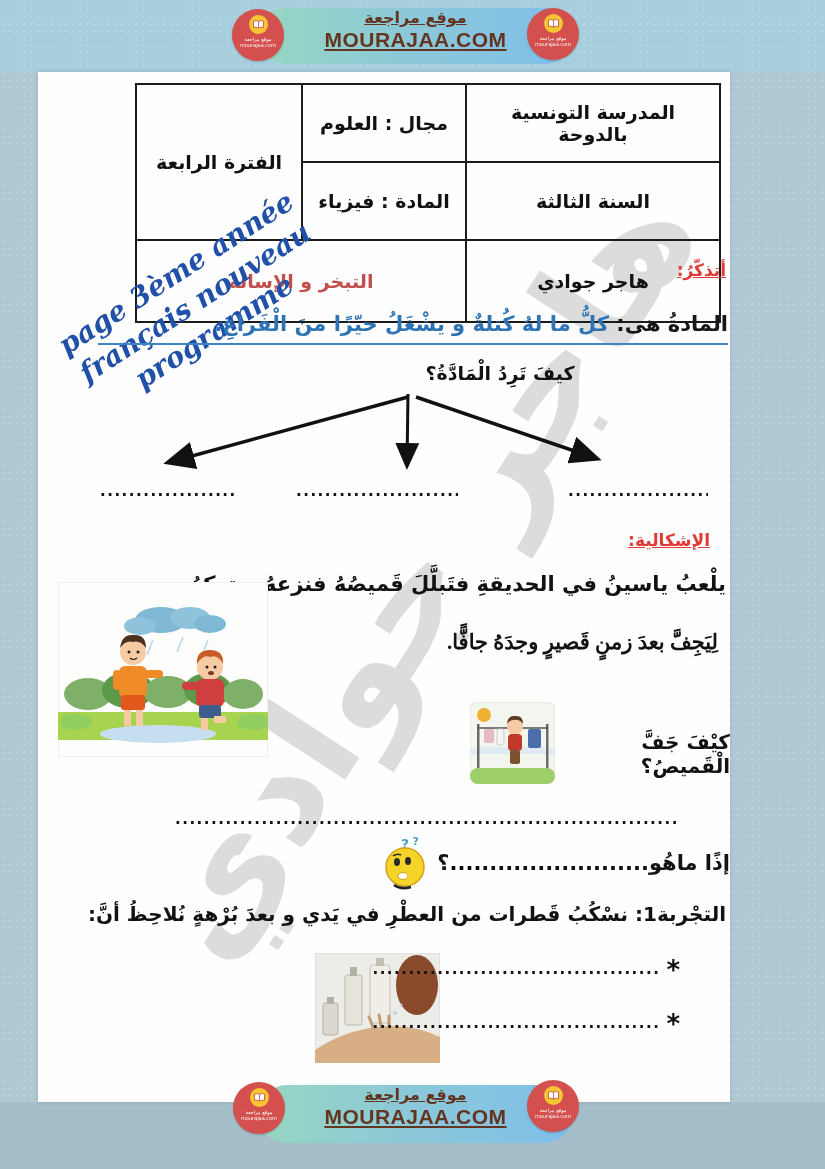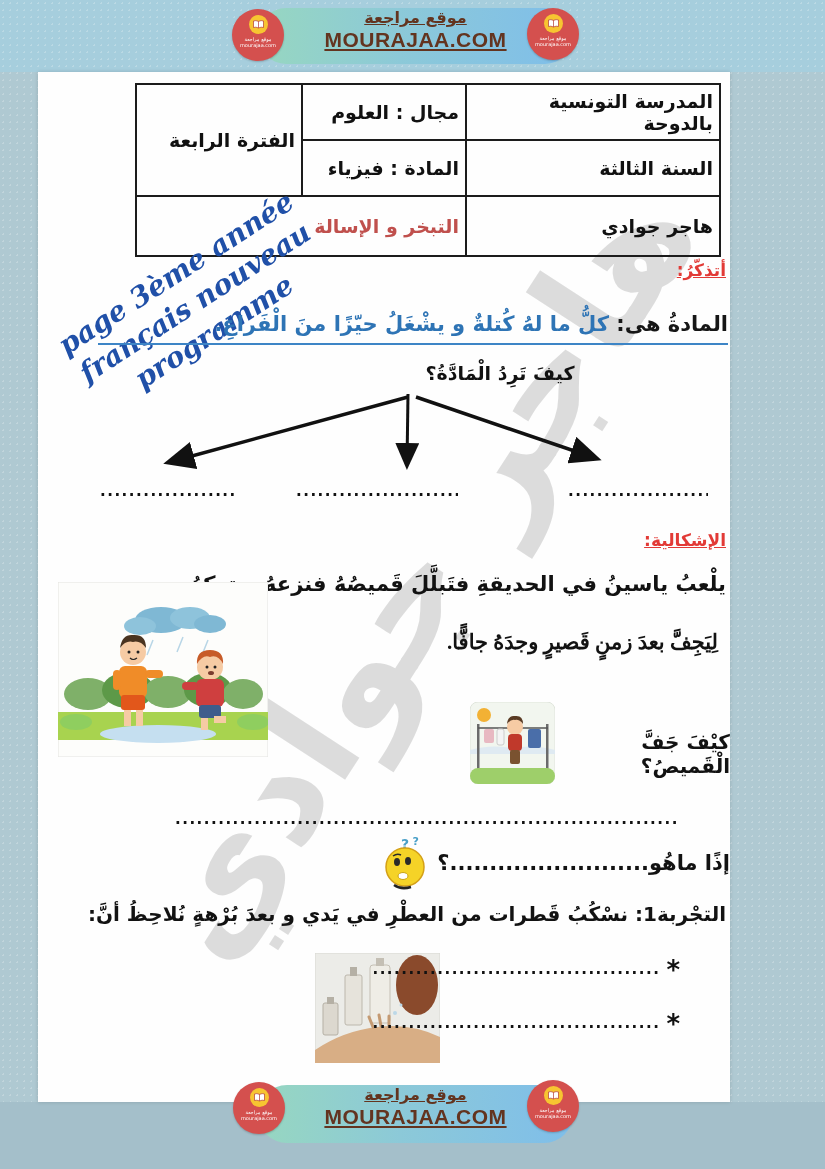--- a/index.html
+++ b/index.html
@@ -27,21 +27,21 @@
   .pill .url{font-size:21px;font-weight:bold;color:#63341f;text-decoration:underline;
         letter-spacing:.5px;font-family:"Liberation Sans",sans-serif;line-height:1.2;}
   .logo{position:absolute;width:52px;height:52px;border-radius:50%;background:#d4504e;
         display:flex;flex-direction:column;align-items:center;z-index:6;box-shadow:0 1px 2px rgba(0,0,0,.2);}
   .logo .badge{margin-top:6px;width:19px;height:19px;border-radius:50%;background:#f7c531;
         display:flex;align-items:center;justify-content:center;}
   .logo .tiny{width:44px;margin-top:2px;font-size:5px;line-height:1.25;color:#fff;text-align:center;}
   
   table.info{position:absolute;left:97px;top:11px;border-collapse:collapse;z-index:3;
         font-size:19px;font-weight:bold;color:#111;}
-  table.info td{border:2px solid #1c1c1c;vertical-align:middle;padding:2px 6px;}
+  table.info td{border:2px solid #1c1c1c;text-align:center;vertical-align:middle;padding:13px 6px;}
   td.c1{width:240px;height:50px;margin-left:16px;} td.c2{width:150px;} td.c3{width:152px;}
   td.lesson{color:#c0504d;}
   
   .fr-note{position:absolute;left:-8px;top:178px;width:330px;transform:rotate(-33deg);
         transform-origin:center;z-index:3;text-align:center;
         font-family:"DejaVu Serif",serif;font-style:italic;font-weight:bold;
         font-size:28px;color:#2050a8;line-height:1.25;}
   
   .z{z-index:3;position:absolute;}
   .red-head{color:#e23a36;font-weight:800;font-size:17px;text-decoration:underline;direction:rtl;}
@@ -134,21 +134,21 @@
       </defs>
       <line x1="268" y1="5" x2="30" y2="70" stroke="#111" stroke-width="3.5" marker-end="url(#ah)"></line>
       <line x1="268" y1="2" x2="267" y2="72" stroke="#111" stroke-width="3" marker-end="url(#ah)"></line>
       <line x1="276" y1="5" x2="455" y2="66" stroke="#111" stroke-width="3.5" marker-end="url(#ah)"></line>
     </svg>
 
     <span class="z dots" style="left:62px;top:410px;width:138px;">......................</span>
     <span class="z dots" style="left:258px;top:410px;width:162px;">............................</span>
     <span class="z dots" style="left:530px;top:410px;width:140px;">........................</span>
 
-    <div class="z red-head" style="right:4px;top:458px;">الإشكالية:</div>
+    <div class="z red-head" style="right:20px;top:458px;">الإشكالية:</div>
     <div class="z ar-bold" style="right:4px;top:500px;">يلْعبُ ياسينُ في الحديقةِ فتَبلَّلَ قَميصُهُ فنزعهُ و تركهُ</div>
     <div class="z ar-bold" style="right:12px;top:558px;font-family:Liberation Serif, serif;">لِيَجِفَّ بعدَ زمنٍ قَصيرٍ وجدَهُ جافًّا.</div>
 
     <svg class="z" style="left:20px;top:510px;" width="210" height="175" viewBox="0 0 210 175">
       <rect x="0" y="0" width="210" height="175" fill="#fdfdfb" stroke="#e3e3e0"></rect>
       <g>
         <ellipse cx="103" cy="38" rx="26" ry="13" fill="#7fb8d4"></ellipse>
         <ellipse cx="132" cy="36" rx="20" ry="11" fill="#8ec3db"></ellipse>
         <ellipse cx="152" cy="42" rx="16" ry="9" fill="#7fb8d4"></ellipse>
         <ellipse cx="82" cy="44" rx="16" ry="9" fill="#8ec3db"></ellipse>

